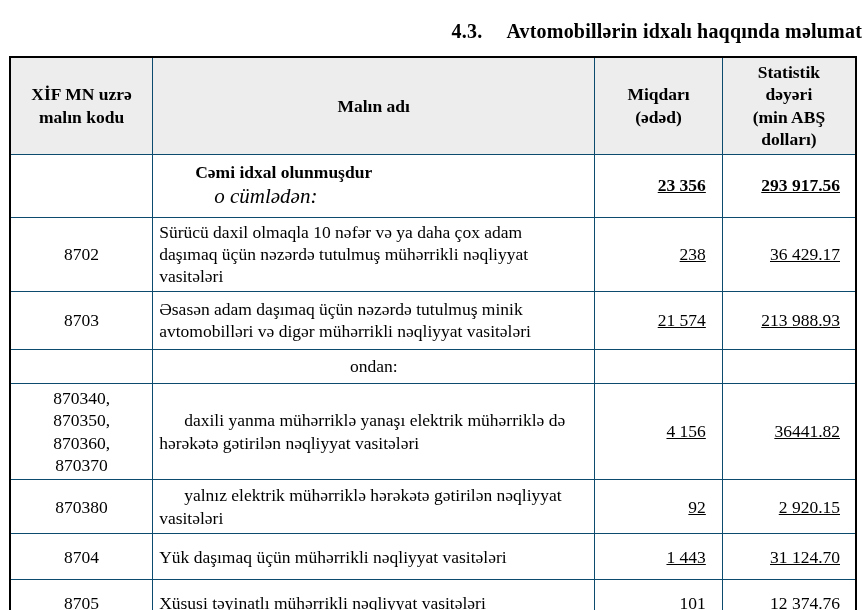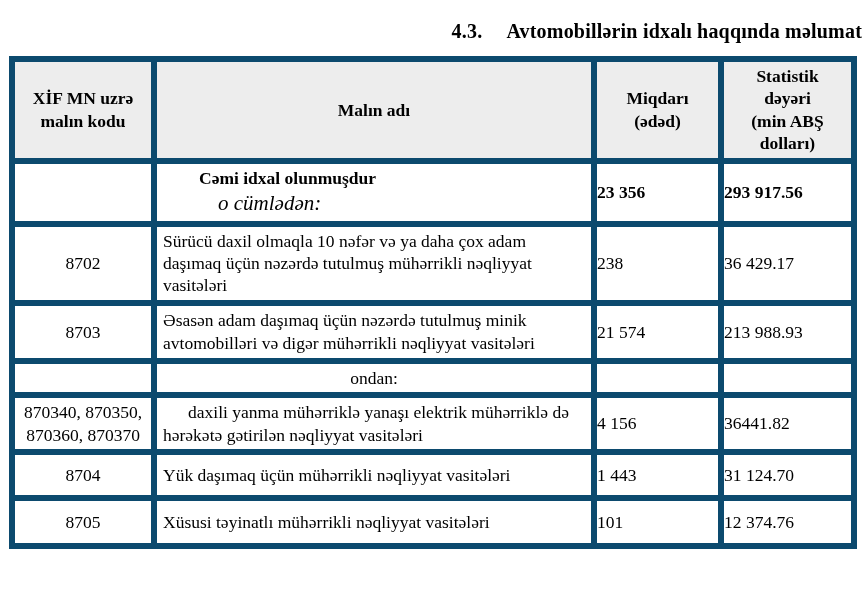--- a/index.html
+++ b/index.html
@@ -20,42 +20,42 @@
   }
   .doc-title .title-num { margin-right: 24px; }
 
   table.data-table {
     border-collapse: collapse;
     table-layout: fixed;
     width: 848px;
     border: 2px solid #000;
   }
   .data-table th, .data-table td {
-    border: 6px solid #0c4a6e;
-    padding: 3px 0;
+    border: 1px solid #0c4a6e;
+    padding: 3px 16px;
     vertical-align: middle;
     font-size: 17.5px;
     line-height: 1.28;
     overflow: hidden;
   }
   .data-table thead th {
     background: #ededed;
     font-weight: bold;
     text-align: center;
     white-space: pre-line;
     height: 82px;
   }
   .col-code  { width: 142px; }
   .col-name  { width: 440px; }
   .col-qty   { width: 127px; }
   .col-value { width: 133px; }
 
   td.cell-code { text-align: center; }
   td.cell-name { text-align: left; padding-left: 6px; padding-right: 10px; }
-  td.cell-num  { text-align: left; padding-right: 16px; white-space: nowrap; }
+  td.cell-num  { text-align: right; padding-right: 16px; white-space: nowrap; text-decoration: underline; }
   td.cell-value { padding-right: 15px; }
 
   tr.r0 { height: 63px; }
   tr.r1 { height: 73px; }
   tr.r2 { height: 58px; }
   tr.r3 { height: 34px; }
   tr.r4 { height: 54px; }
   tr.r5 { height: 54px; }
   tr.r6 { height: 46px; }
   tr.r7 { height: 48px; }
@@ -125,20 +125,26 @@
         <td class="cell-subheader">ondan:</td>
         <td class="cell-num"></td>
         <td class="cell-num cell-value"></td>
       </tr>
       <tr class="r4 indent-first">
         <td class="cell-code">870340, 870350, 870360, 870370</td>
         <td class="cell-name">daxili yanma mühərriklə yanaşı elektrik mühərriklə də hərəkətə gətirilən nəqliyyat vasitələri</td>
         <td class="cell-num">4 156</td>
         <td class="cell-num cell-value">36441.82</td>
       </tr>
+      <tr class="r5 indent-first">
+        <td class="cell-code">870380</td>
+        <td class="cell-name">yalnız elektrik mühərriklə hərəkətə gətirilən nəqliyyat vasitələri</td>
+        <td class="cell-num">92</td>
+        <td class="cell-num cell-value">2 920.15</td>
+      </tr>
       <tr class="r6">
         <td class="cell-code">8704</td>
         <td class="cell-name">Yük daşımaq üçün mühərrikli nəqliyyat vasitələri</td>
         <td class="cell-num">1 443</td>
         <td class="cell-num cell-value">31 124.70</td>
       </tr>
       <tr class="r7">
         <td class="cell-code">8705</td>
         <td class="cell-name">Xüsusi təyinatlı mühərrikli nəqliyyat vasitələri</td>
         <td class="cell-num">101</td>

